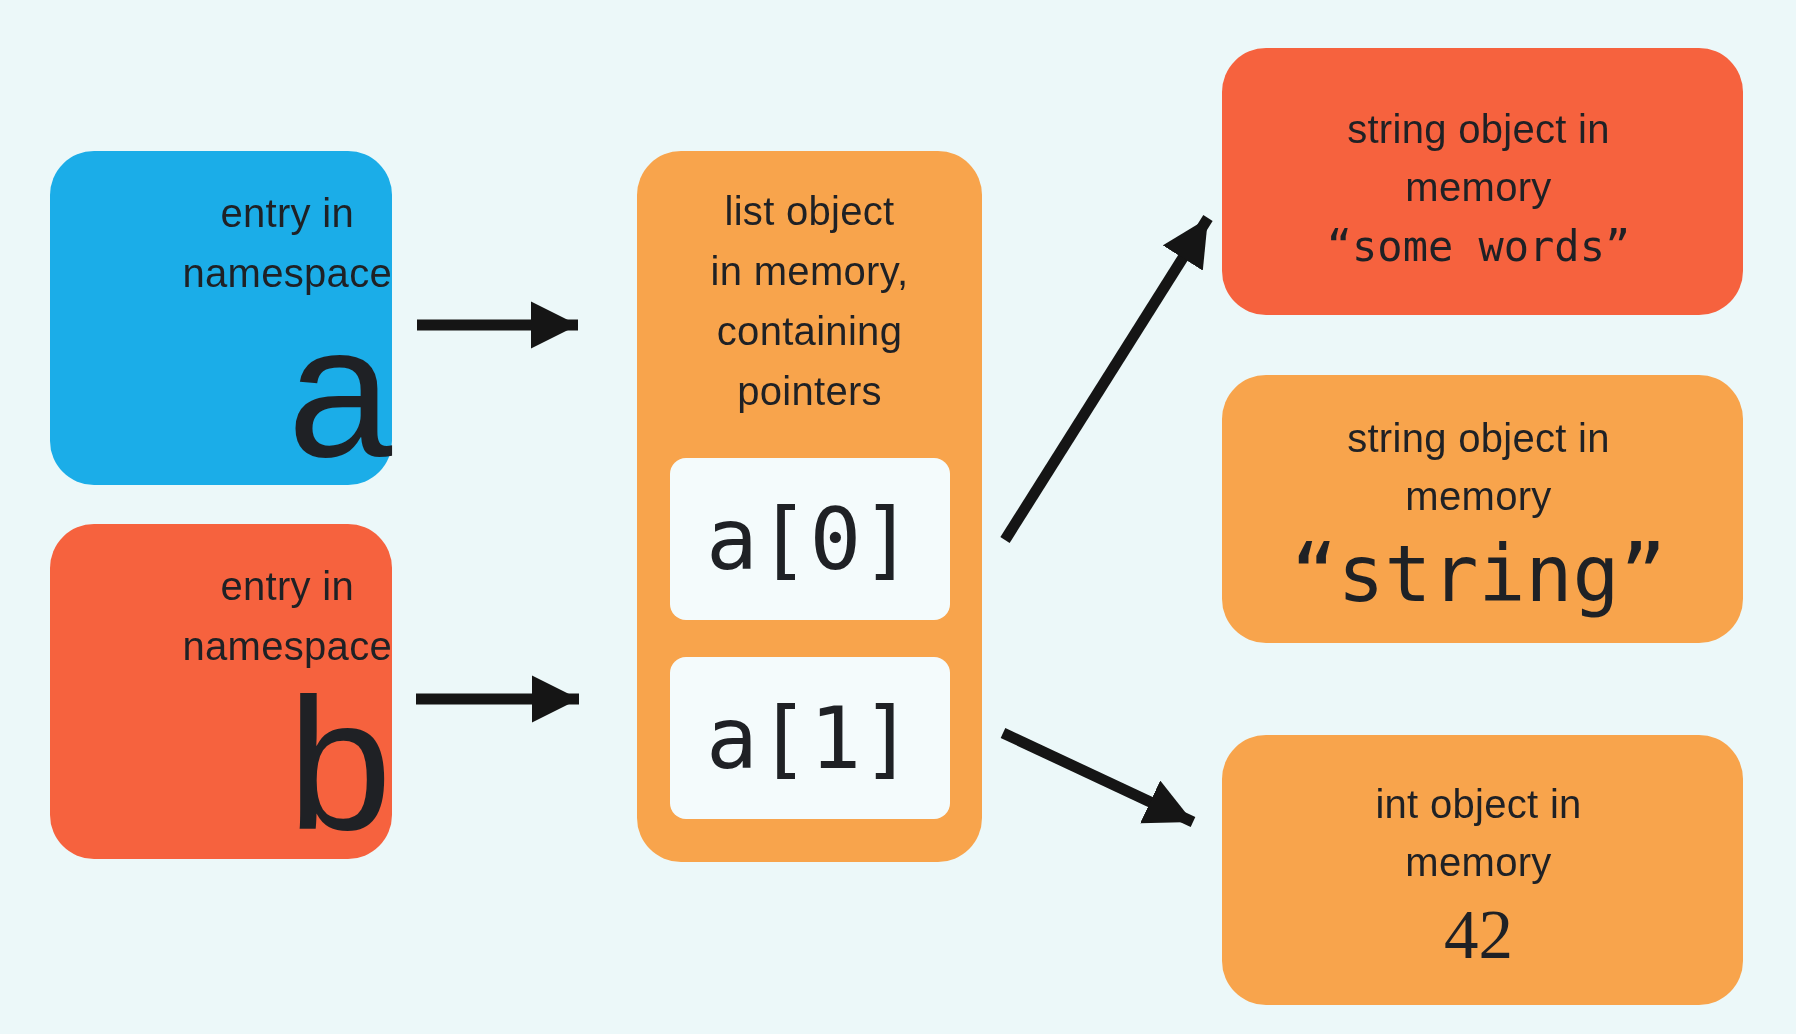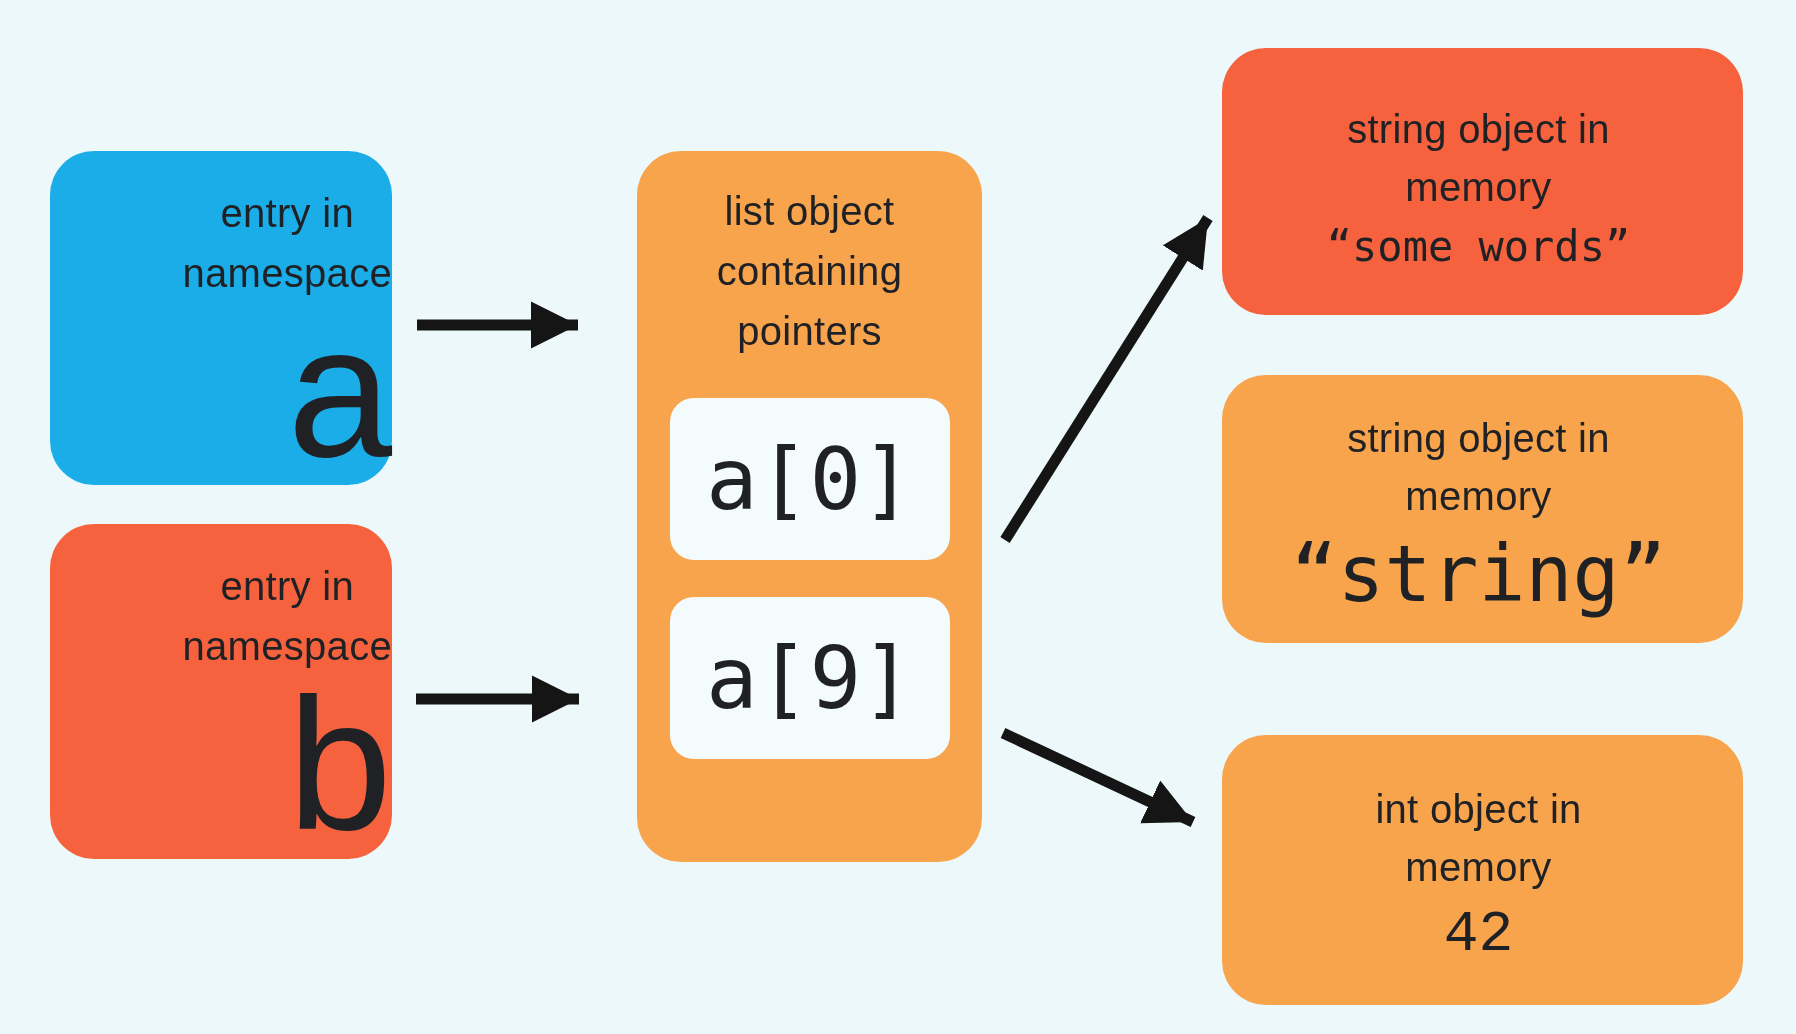--- a/index.html
+++ b/index.html
@@ -41,42 +41,42 @@
   }
 
   
   .list-box{
     display:flex;flex-direction:column;align-items:center;
     padding-top:30px;
   }
   .slot{
     width:280px;height:162px;
     background:var(--slot);
-    border-radius:24px;
+    border-radius:16px;
     display:flex;align-items:center;justify-content:center;
     margin-top:37px;
   }
   .slot:first-of-type{margin-top:33px;}
   .mono{font-family:"DejaVu Sans Mono", monospace;}
   .slot-text{font-size:86px;line-height:1;}
 
   
   .obj-box{
     display:flex;flex-direction:column;align-items:center;justify-content:center;
     padding:18px 18px 14px 10px;
   }
   .obj-caption{
     text-align:center;
     font-size:40px;line-height:58px;font-weight:500;
     letter-spacing:.3px;
   }
   .value{margin-top:10px;line-height:1;}
   .value-some-words{font-size:42px;}
   .value-string{font-size:78px;}
-  .value-int{font-size:58px;font-weight:500;font-family:Liberation Mono, monospace;}
+  .value-int{font-size:69px;font-weight:500;font-family:Liberation Serif, serif;}
 
   .arrows{position:absolute;left:0;top:0;width:1796px;height:1034px;pointer-events:none;}
   .arrows line{stroke:#151515;stroke-width:11;}
 </style>
 </head>
 <body>
 
 <div class="canvas">
 
   <svg class="arrows" viewBox="0 0 1796 1034">
@@ -103,28 +103,29 @@
     <div class="caption">
       <div>entry in</div>
       <div>namespace</div>
     </div>
     <div class="varname">b</div>
   </div>
 
   <div class="box orange list-box" style="left:637px;top:151px;width:345px;height:711px;">
     <div class="caption">
       <div>list object</div>
+      <div>in memory,</div>
       <div>containing</div>
       <div>pointers</div>
     </div>
     <div class="slot">
       <span class="mono slot-text">a[0]</span>
     </div>
     <div class="slot">
-      <span class="mono slot-text">a[9]</span>
+      <span class="mono slot-text">a[1]</span>
     </div>
   </div>
 
   <div class="box tomato obj-box" style="left:1222px;top:48px;width:521px;height:267px;">
     <div class="obj-caption">
       <div>string object in</div>
       <div>memory</div>
     </div>
     <div class="mono value value-some-words">“some words”</div>
   </div>

